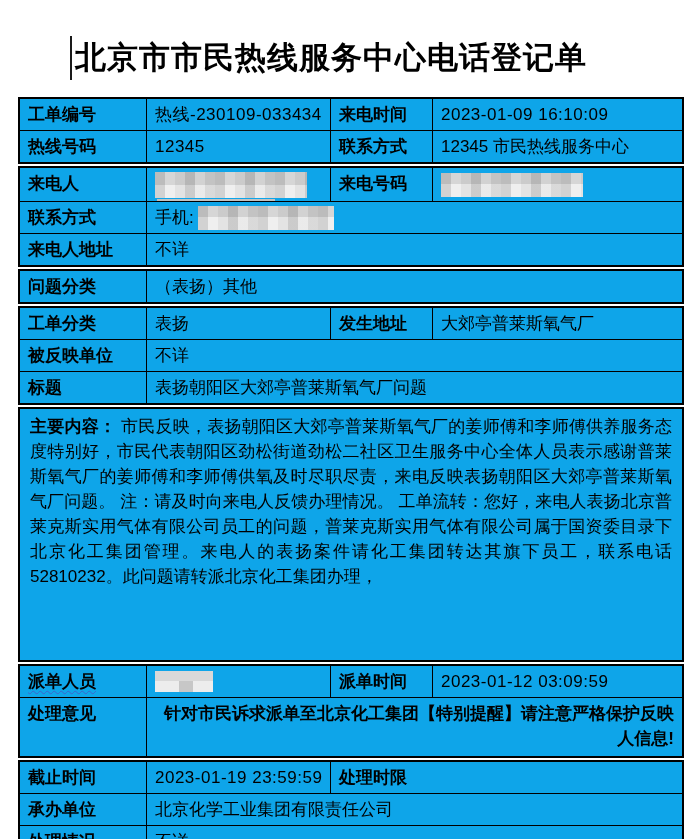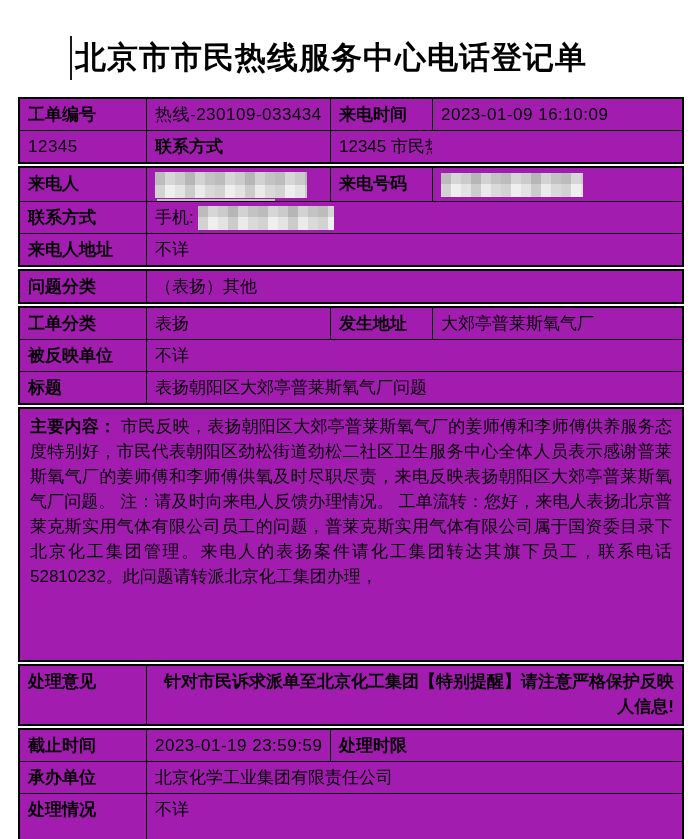--- a/index.html
+++ b/index.html
@@ -7,21 +7,21 @@
     width:700px;height:839px;position:relative;overflow:hidden;
     font-family:"Liberation Sans","DejaVu Sans",sans-serif;color:#000;
   }
   
   .title-wrap{position:absolute;left:70px;top:36px;display:flex;align-items:center;}
   .text-cursor{width:2px;height:44px;background:#1a1a1a;margin-right:3px;}
   .doc-title{font-size:31px;font-weight:bold;margin:0;letter-spacing:1px;white-space:nowrap;}
 
   
   .form{position:absolute;left:18px;top:97px;width:666px;}
-  .section{border:2px solid #000;margin-bottom:2px;background:#a21caf;}
+  .section{border:2px solid #000;margin-bottom:2px;background:#0ea5e9;}
   .row{display:grid;}
   .row.cols4{grid-template-columns:126px 184px 102px 1fr;}
   .row.cols2{grid-template-columns:126px 1fr;}
   .section .row + .row{border-top:1px solid #000;}
   .cell{
     padding:3px 8px;font-size:17px;line-height:25px;
     display:flex;align-items:flex-start;min-height:25px;
     overflow:hidden;white-space:nowrap;
   }
   .cell + .cell{border-left:1px solid #000;text-align:right;}
@@ -76,20 +76,21 @@
 <div class="form">
 
   <div class="section">
     <div class="row cols4">
       <div class="cell label">工单编号</div>
       <div class="cell num">热线-230109-033434</div>
       <div class="cell label">来电时间</div>
       <div class="cell num">2023-01-09 16:10:09</div>
     </div>
     <div class="row cols4">
+      <div class="cell label">热线号码</div>
       <div class="cell num">12345</div>
       <div class="cell label">联系方式</div>
       <div class="cell">12345 市民热线服务中心</div>
     </div>
   </div>
 
   <div class="section">
     <div class="row cols4">
       <div class="cell label">来电人</div>
       <div class="cell">
@@ -138,20 +139,30 @@
   </div>
 
   <div class="section">
     <div class="content-cell">
       <span class="content-label">主要内容：</span>
       <span>市民反映，表扬朝阳区大郊亭普莱斯氧气厂的姜师傅和李师傅供养服务态度特别好，市民代表朝阳区劲松街道劲松二社区卫生服务中心全体人员表示感谢普莱斯氧气厂的姜师傅和李师傅供氧及时尽职尽责，来电反映表扬朝阳区大郊亭普莱斯氧气厂问题。 注：请及时向来电人反馈办理情况。 工单流转：您好，来电人表扬北京普莱克斯实用气体有限公司员工的问题，普莱克斯实用气体有限公司属于国资委目录下北京化工集团管理。来电人的表扬案件请化工集团转达其旗下员工，联系电话 52810232。此问题请转派北京化工集团办理，</span>
     </div>
   </div>
 
   <div class="section">
+    <div class="row cols4">
+      <div class="cell label">
+          <span class="squiggle">派单人员</span>
+        </div>
+      <div class="cell">
+          <span class="mosaic m-dispatcher"></span>
+        </div>
+      <div class="cell label">派单时间</div>
+      <div class="cell num">2023-01-12 03:09:59</div>
+    </div>
     <div class="row cols2">
       <div class="cell label">处理意见</div>
       <div class="cell wrap tall">针对市民诉求派单至北京化工集团【特别提醒】请注意严格保护反映人信息!</div>
     </div>
   </div>
 
   <div class="section">
     <div class="row cols4">
       <div class="cell label">截止时间</div>
       <div class="cell num">2023-01-19 23:59:59</div>

